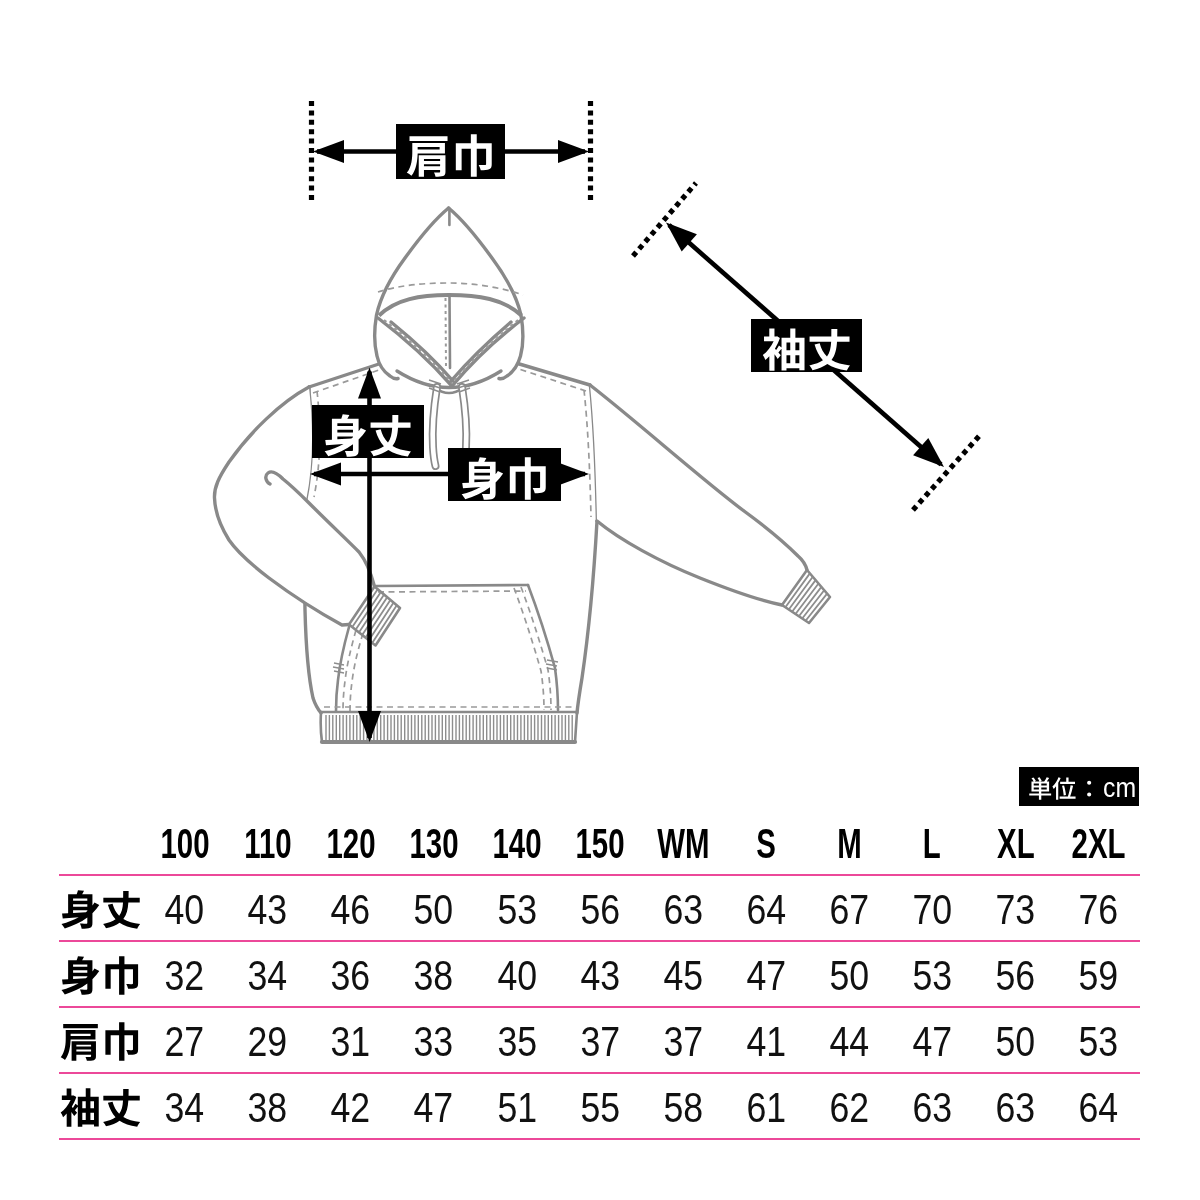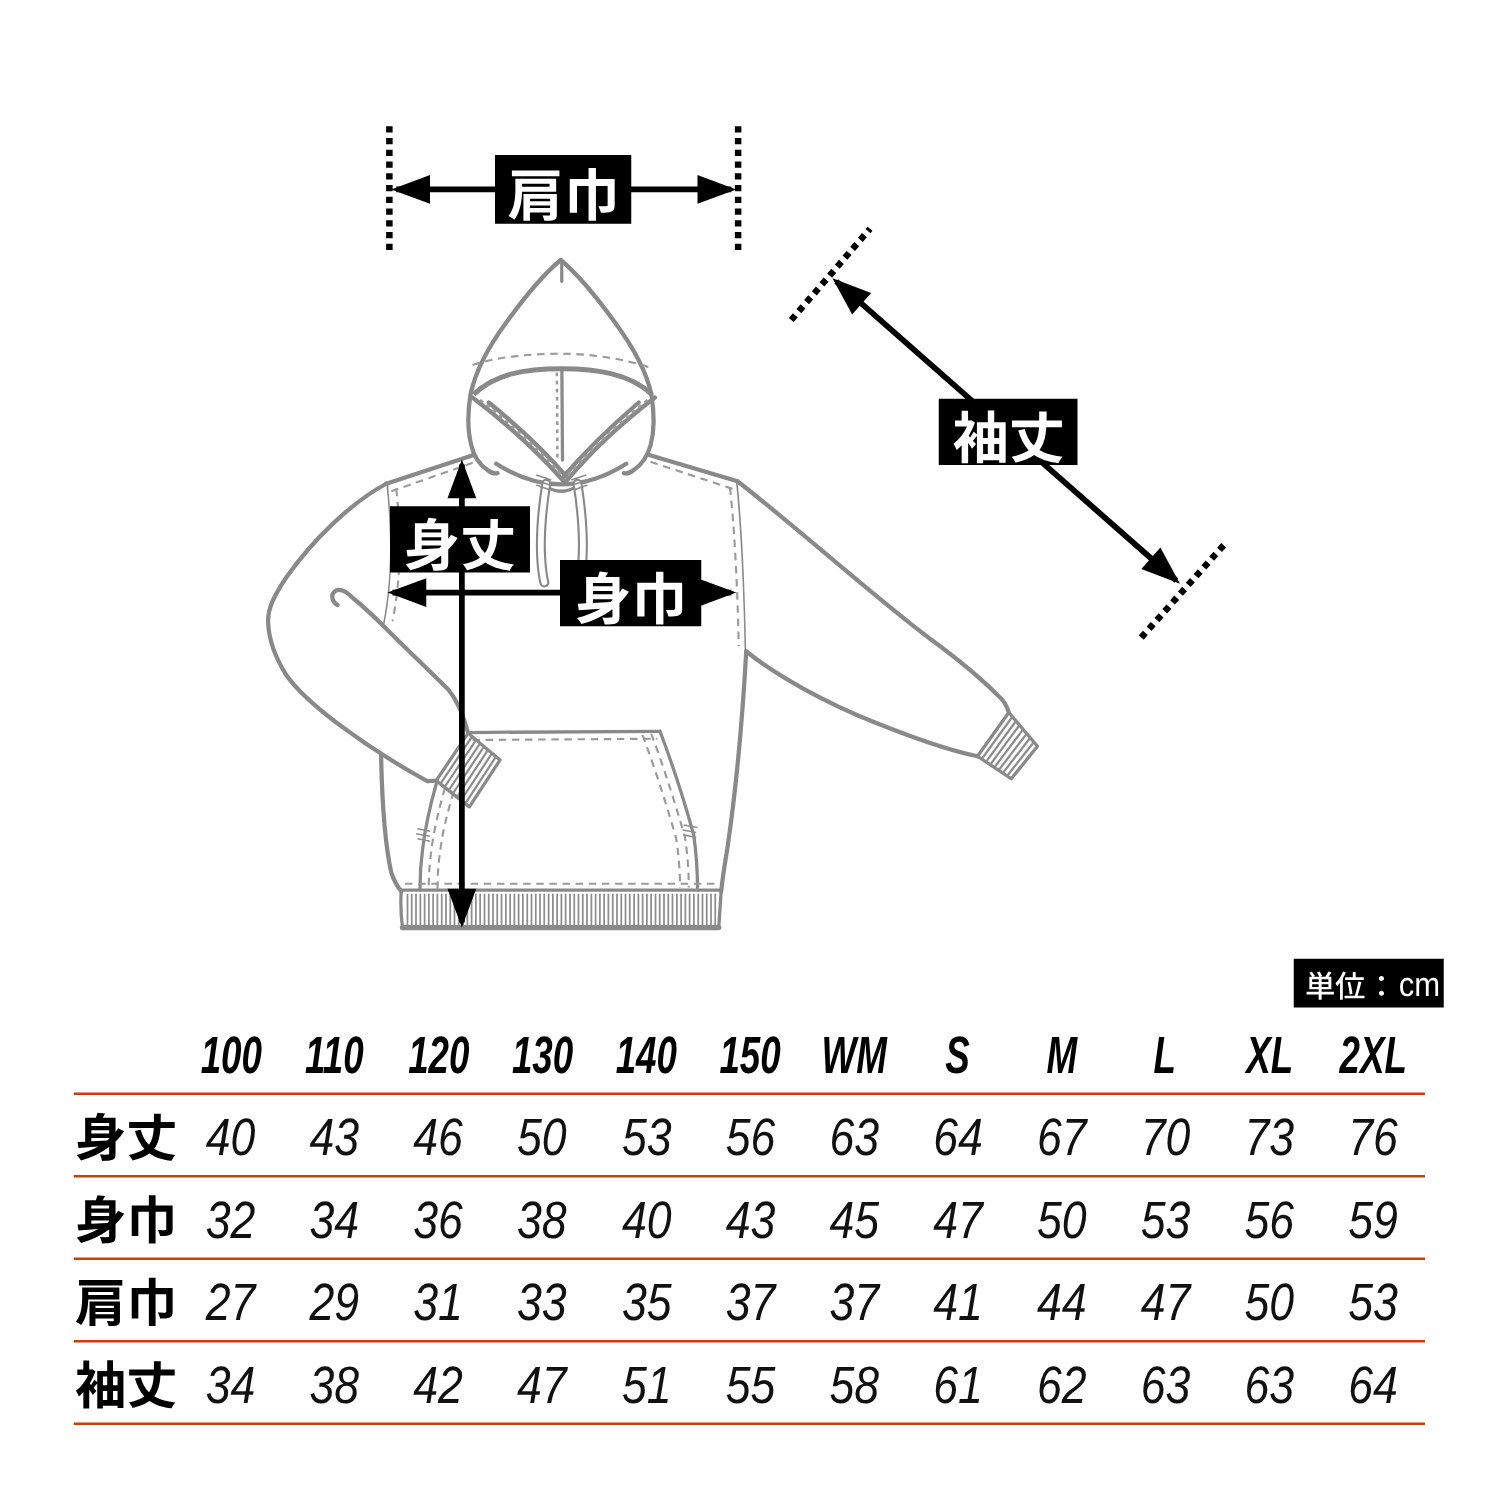--- a/index.html
+++ b/index.html
@@ -26,21 +26,21 @@
   .dimlabel { position:absolute; background:#000; color:#fff; display:flex;
                align-items:center; justify-content:center; gap:0px; padding-top:7px; box-sizing:border-box; }
   .kj { fill:currentColor; }
   .unitlabel { position:absolute; background:#000; color:#fff; display:flex;
                 align-items:center; justify-content:center; padding-left:9px; padding-top:3px; box-sizing:border-box; }
   .unitlabel .cmtext { font-size:27px; font-weight:400; letter-spacing:0px; margin-left:2px;
                         transform:scaleX(0.92); transform-origin:left center; display:inline-block; }
   
   .size-table { position:absolute; left:59px; top:810px; width:1081px; }
   .trow { display:grid; grid-template-columns:84px repeat(12,1fr); height:66px;
-           border-bottom:2px solid #c2410c; box-sizing:border-box;font-style:italic; }
+           border-bottom:2px solid #ec4899; box-sizing:border-box; }
   .cell { display:flex; align-items:center; justify-content:center; overflow:visible; padding-top:3px; box-sizing:border-box; }
   .labelcell { justify-content:flex-start; padding-left:1px; color:#000; }
   .cell .cx { font-size:42px; font-weight:400; color:#111; display:inline-block;
                transform:scaleX(0.85); white-space:nowrap; }
   .hcell .cx { font-weight:700; transform:scaleX(0.70); color:#000; }
 </style>
 </head>
 <body>
 
 <svg class="layer" width="0" height="0" aria-hidden="true">
@@ -200,21 +200,21 @@
 
 <div class="dimlabel" style="left:448px; top:448px; width:113px; height:53px;" aria-label="身巾">
     <svg class="kj" width="45" height="45" viewBox="0 0 1000 1000" aria-hidden="true">
       <use href="#kb-mi"></use>
     </svg>
     <svg class="kj" width="45" height="45" viewBox="0 0 1000 1000" aria-hidden="true">
       <use href="#kb-haba"></use>
     </svg>
   </div>
 
-<div class="unitlabel" style="left:1019px; top:767px; width:120px; height:39px;margin-left:16px;" aria-label="単位：cm">
+<div class="unitlabel" style="left:1019px; top:767px; width:120px; height:39px;" aria-label="単位：cm">
   <svg class="kj" width="27" height="27" viewBox="0 0 1000 1000" aria-hidden="true">
       <use href="#km-tan"></use>
     </svg>
   <svg class="kj" width="27" height="27" viewBox="0 0 1000 1000" aria-hidden="true">
       <use href="#km-i"></use>
     </svg>
   <svg class="kj" width="27" height="27" viewBox="0 0 1000 1000" aria-hidden="true">
       <use href="#km-colon"></use>
     </svg>
   <span class="cmtext">cm</span>

